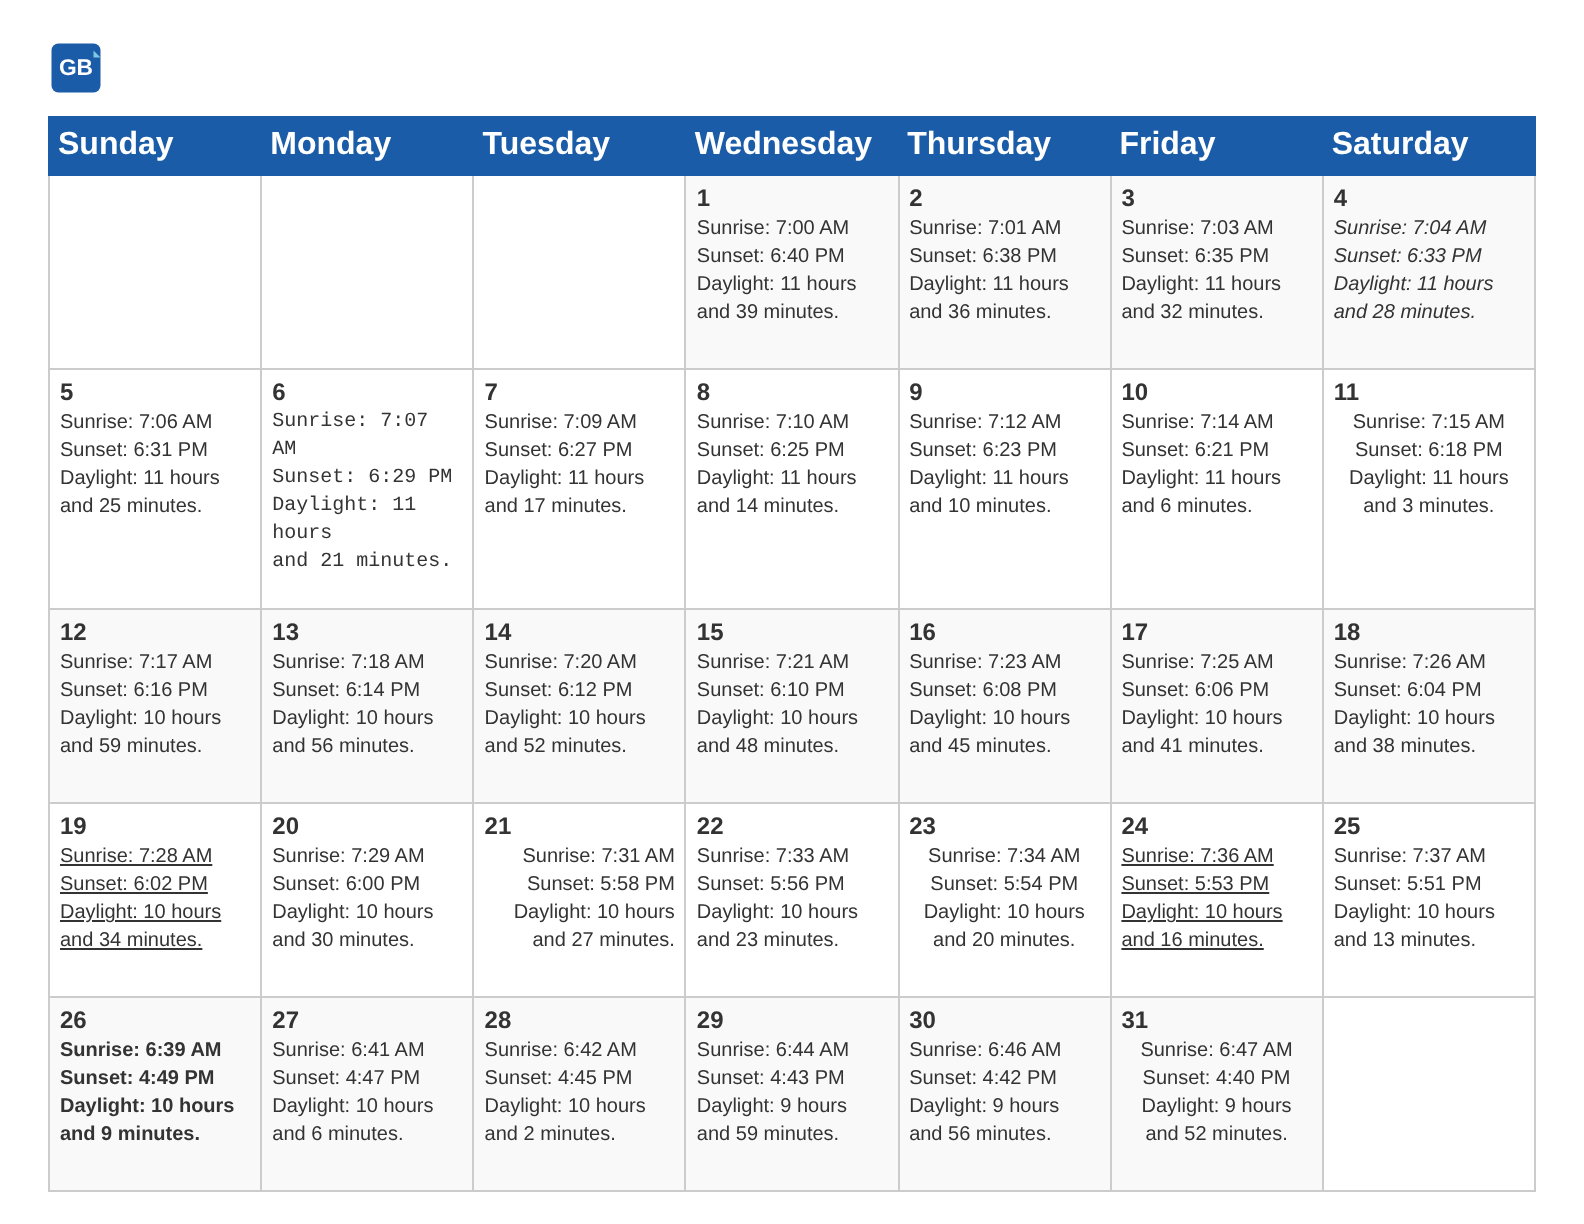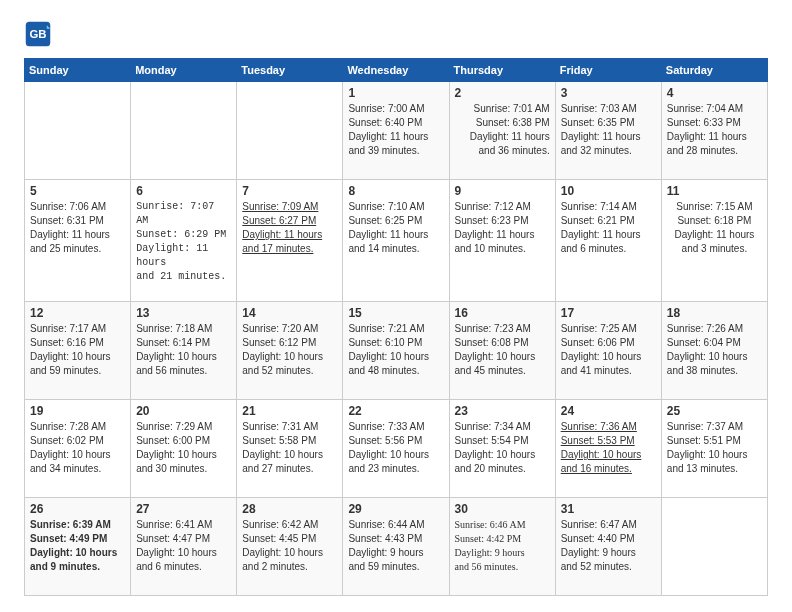--- a/index.html
+++ b/index.html
@@ -54,21 +54,21 @@
     .calendar {
       flex: 1;
       border: 1px solid #ccc;
       border-collapse: collapse;
       width: 100%;
       table-layout: fixed;
     }
     .calendar thead tr th {
       background-color: #1a5ca8;
       color: #fff;
-      font-size: 11px;
+      font-size: 16px;
       font-weight: bold;
       padding: 5px 4px;
       text-align: left;
       border: 1px solid #1a5ca8;
     }
     .calendar tbody tr td {
       border: 1px solid #ccc;
       vertical-align: top;
       padding: 4px 5px;
       font-size: 9.5px;
@@ -135,35 +135,35 @@
           <td class="empty"></td>
           <td>
             <span class="day-number">1</span>
             <div class="day-info" style="white-space: pre-line;">Sunrise: 7:00 AM
 Sunset: 6:40 PM
 Daylight: 11 hours
 and 39 minutes.</div>
           </td>
           <td>
             <span class="day-number">2</span>
-            <div class="day-info" style="white-space: pre-line; text-align: right;">Sunrise: 7:01 AM
+            <div class="day-info" style="white-space: pre-line;">Sunrise: 7:01 AM
 Sunset: 6:38 PM
 Daylight: 11 hours
 and 36 minutes.</div>
           </td>
           <td>
             <span class="day-number">3</span>
             <div class="day-info" style="white-space: pre-line;">Sunrise: 7:03 AM
 Sunset: 6:35 PM
 Daylight: 11 hours
 and 32 minutes.</div>
           </td>
           <td>
             <span class="day-number">4</span>
-            <div class="day-info" style="white-space: pre-line;">Sunrise: 7:04 AM
+            <div class="day-info" style="white-space: pre-line; font-style: italic;">Sunrise: 7:04 AM
 Sunset: 6:33 PM
 Daylight: 11 hours
 and 28 minutes.</div>
           </td>
         </tr>
         <tr>
           <td>
             <span class="day-number">5</span>
             <div class="day-info" style="white-space: pre-line;">Sunrise: 7:06 AM
 Sunset: 6:31 PM
@@ -172,21 +172,21 @@
           </td>
           <td>
             <span class="day-number">6</span>
             <div class="day-info" style="white-space: pre-line; font-family: Liberation Mono, monospace;">Sunrise: 7:07 AM
 Sunset: 6:29 PM
 Daylight: 11 hours
 and 21 minutes.</div>
           </td>
           <td>
             <span class="day-number">7</span>
-            <div class="day-info" style="white-space: pre-line; text-decoration: underline;">Sunrise: 7:09 AM
+            <div class="day-info" style="white-space: pre-line;">Sunrise: 7:09 AM
 Sunset: 6:27 PM
 Daylight: 11 hours
 and 17 minutes.</div>
           </td>
           <td>
             <span class="day-number">8</span>
             <div class="day-info" style="white-space: pre-line;">Sunrise: 7:10 AM
 Sunset: 6:25 PM
 Daylight: 11 hours
 and 14 minutes.</div>
@@ -260,49 +260,49 @@
             <span class="day-number">18</span>
             <div class="day-info" style="white-space: pre-line;">Sunrise: 7:26 AM
 Sunset: 6:04 PM
 Daylight: 10 hours
 and 38 minutes.</div>
           </td>
         </tr>
         <tr>
           <td>
             <span class="day-number">19</span>
-            <div class="day-info" style="white-space: pre-line;">Sunrise: 7:28 AM
+            <div class="day-info" style="white-space: pre-line; text-decoration: underline;">Sunrise: 7:28 AM
 Sunset: 6:02 PM
 Daylight: 10 hours
 and 34 minutes.</div>
           </td>
           <td>
             <span class="day-number">20</span>
             <div class="day-info" style="white-space: pre-line;">Sunrise: 7:29 AM
 Sunset: 6:00 PM
 Daylight: 10 hours
 and 30 minutes.</div>
           </td>
           <td>
             <span class="day-number">21</span>
-            <div class="day-info" style="white-space: pre-line;">Sunrise: 7:31 AM
+            <div class="day-info" style="white-space: pre-line; text-align: right;">Sunrise: 7:31 AM
 Sunset: 5:58 PM
 Daylight: 10 hours
 and 27 minutes.</div>
           </td>
           <td>
             <span class="day-number">22</span>
             <div class="day-info" style="white-space: pre-line;">Sunrise: 7:33 AM
 Sunset: 5:56 PM
 Daylight: 10 hours
 and 23 minutes.</div>
           </td>
           <td>
             <span class="day-number">23</span>
-            <div class="day-info" style="white-space: pre-line;">Sunrise: 7:34 AM
+            <div class="day-info" style="white-space: pre-line; text-align: center;">Sunrise: 7:34 AM
 Sunset: 5:54 PM
 Daylight: 10 hours
 and 20 minutes.</div>
           </td>
           <td>
             <span class="day-number">24</span>
             <div class="day-info" style="white-space: pre-line; text-decoration: underline;">Sunrise: 7:36 AM
 Sunset: 5:53 PM
 Daylight: 10 hours
 and 16 minutes.</div>
@@ -339,28 +339,28 @@
           </td>
           <td>
             <span class="day-number">29</span>
             <div class="day-info" style="white-space: pre-line;">Sunrise: 6:44 AM
 Sunset: 4:43 PM
 Daylight: 9 hours
 and 59 minutes.</div>
           </td>
           <td>
             <span class="day-number">30</span>
-            <div class="day-info" style="white-space: pre-line; font-family: Liberation Serif, serif;">Sunrise: 6:46 AM
+            <div class="day-info" style="white-space: pre-line;">Sunrise: 6:46 AM
 Sunset: 4:42 PM
 Daylight: 9 hours
 and 56 minutes.</div>
           </td>
           <td>
             <span class="day-number">31</span>
-            <div class="day-info" style="white-space: pre-line;">Sunrise: 6:47 AM
+            <div class="day-info" style="white-space: pre-line; text-align: center;">Sunrise: 6:47 AM
 Sunset: 4:40 PM
 Daylight: 9 hours
 and 52 minutes.</div>
           </td>
           <td class="empty"></td>
         </tr>
       </tbody>
   </table>
 </div>
 

